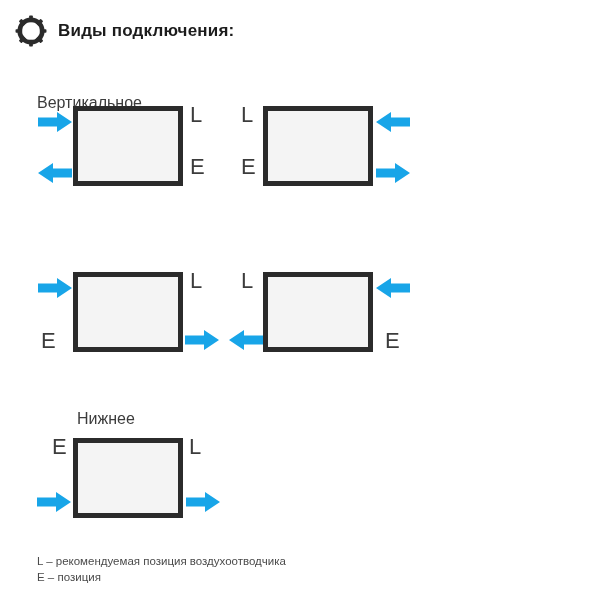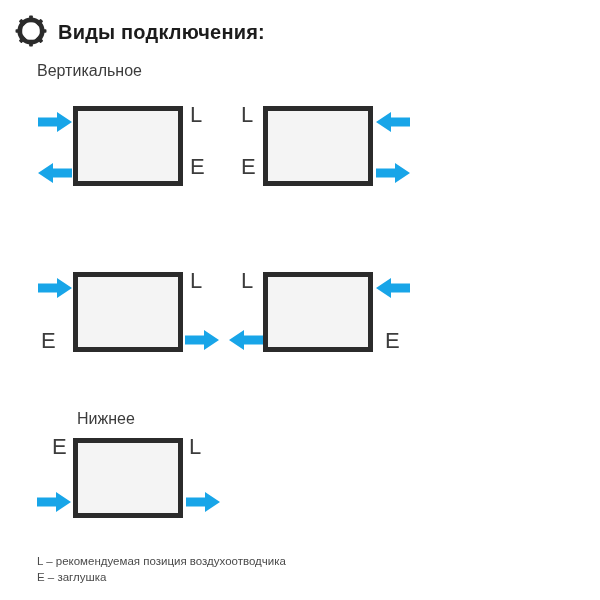--- a/index.html
+++ b/index.html
@@ -9,21 +9,21 @@
     height: 600px;
     background: #ffffff;
     font-family: "Liberation Sans", sans-serif;
     overflow: hidden;
   }
 
   
   .gear { position: absolute; left: 15px; top: 15px; width: 32px; height: 32px; }
   .page-title {
     position: absolute; left: 58px; top: 21px;
-    font-size: 20px; font-weight: 700; color: #1c1c1c; letter-spacing: 0.2px;
+    font-size: 17px; font-weight: 700; color: #1c1c1c; letter-spacing: 0.2px;
   }
 
   
   .section-label { position: absolute; font-size: 16px; color: var(--text, #3c3c3c); }
 
   
   .radiator {
     position: absolute; width: 100px; height: 70px;
     border: 5px solid var(--radiator-border, #2b2b2b);
     background: var(--radiator-fill, #f4f4f4);
@@ -56,21 +56,21 @@
       <rect x="10.6" y="0.4" width="2.8" height="5" rx="0.6" transform="rotate(135 12 12)"></rect>
       <rect x="10.6" y="0.4" width="2.8" height="5" rx="0.6" transform="rotate(180 12 12)"></rect>
       <rect x="10.6" y="0.4" width="2.8" height="5" rx="0.6" transform="rotate(225 12 12)"></rect>
       <rect x="10.6" y="0.4" width="2.8" height="5" rx="0.6" transform="rotate(270 12 12)"></rect>
       <rect x="10.6" y="0.4" width="2.8" height="5" rx="0.6" transform="rotate(315 12 12)"></rect>
     </g>
     <circle cx="12" cy="12" r="8.5" fill="none" stroke="#2b2b2b" stroke-width="3.4"></circle>
   </svg>
   <div class="page-title">Виды подключения:</div>
 
-  <div class="section-label" style="left:37px; top:62px;text-align:center;">Вертикальное</div>
+  <div class="section-label" style="left:37px; top:94px;text-align:center;">Вертикальное</div>
 
   <svg class="arrow" style="left:38px; top:112px;" viewBox="0 0 34 20">
     <polygon points="0,5.5 19,5.5 19,0 34,10 19,20 19,14.5 0,14.5"></polygon>
   </svg>
   <div class="radiator" style="left:73px; top:106px;"></div>
   <svg class="arrow flip" style="left:38px; top:163px;" viewBox="0 0 34 20">
     <polygon points="0,5.5 19,5.5 19,0 34,10 19,20 19,14.5 0,14.5"></polygon>
   </svg>
   <div class="mark" style="left:190px; top:104px;">L</div>
   <div class="mark" style="left:190px; top:156px;">E</div>
@@ -112,15 +112,15 @@
   <div class="radiator" style="left:73px; top:438px;"></div>
   <div class="mark" style="left:189px; top:436px;">L</div>
   <svg class="arrow" style="left:37px; top:492px;" viewBox="0 0 34 20">
     <polygon points="0,5.5 19,5.5 19,0 34,10 19,20 19,14.5 0,14.5"></polygon>
   </svg>
   <svg class="arrow" style="left:186px; top:492px;" viewBox="0 0 34 20">
     <polygon points="0,5.5 19,5.5 19,0 34,10 19,20 19,14.5 0,14.5"></polygon>
   </svg>
 
   <div class="legend-line" style="left:37px; top:555px;">L – рекомендуемая позиция воздухоотводчика</div>
-  <div class="legend-line" style="left:37px; top:571px;">E – заглушка</div>
+  <div class="legend-line" style="left:37px; top:571px;">E – позиция</div>
 
 </div>
 
 </body></html>

